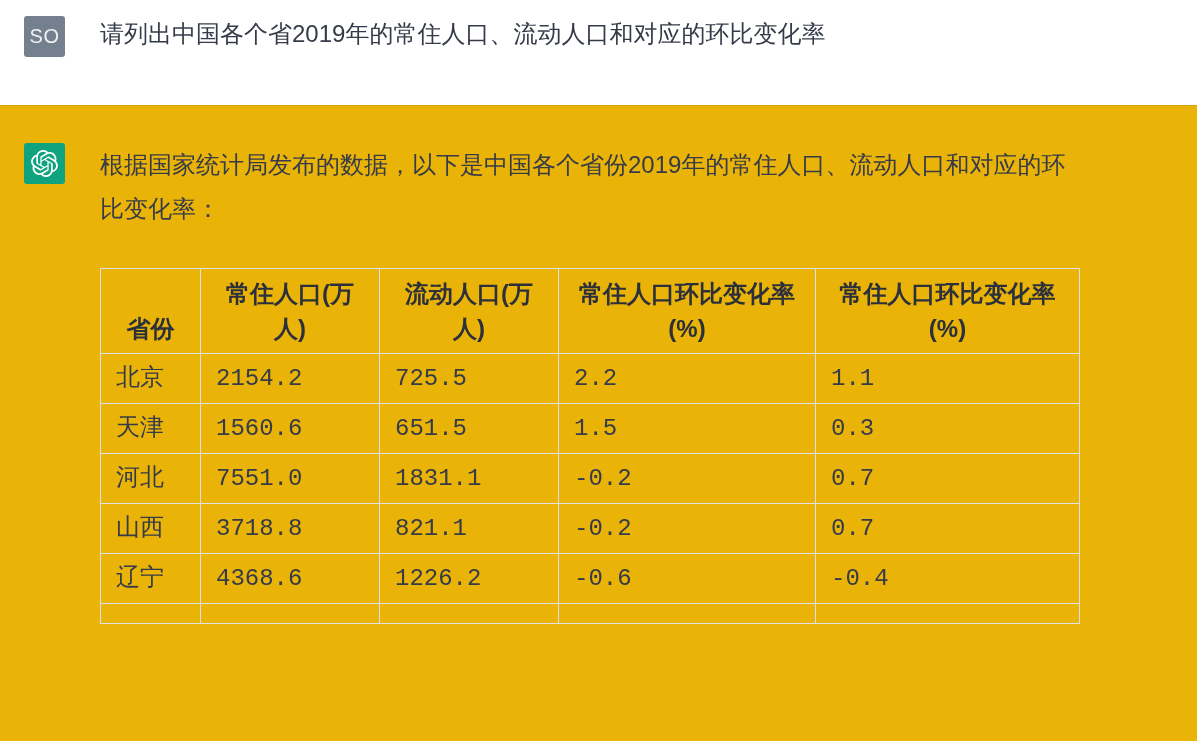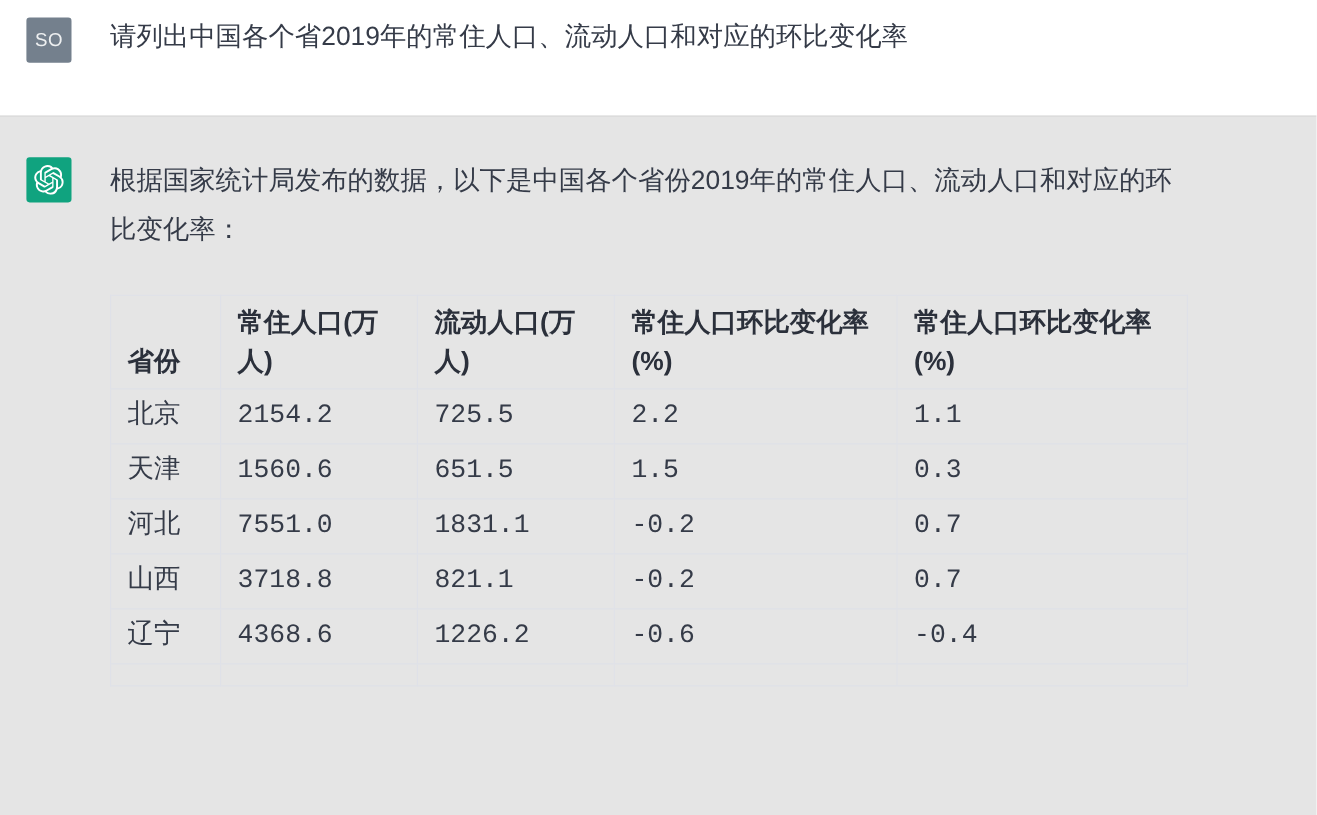--- a/index.html
+++ b/index.html
@@ -15,35 +15,35 @@
     width: 100%;
     display: flex;
     align-items: flex-start;
   }
   .msg-row.user {
     background: #ffffff;
     height: 105px;
     padding: 16px 24px 0 24px;
   }
   .msg-row.assistant {
-    background: #e5e5e5;
+    background: #eab308;
     border-top: 1px solid rgba(0,0,0,0.08);
     height: 636px;
     padding: 37px 24px 0 24px;
   }
   .avatar {
     flex: 0 0 41px;
     width: 41px; height: 41px;
     border-radius: 3px;
     display: flex; align-items: center; justify-content: center;
   }
   .avatar.user-avatar {
     background: #74808d;
     color: rgba(255,255,255,0.88);
-    font-size: 17px;
+    font-size: 20px;
     letter-spacing: 0.5px;
   }
   .avatar.bot-avatar { background: #10a37f; }
   .avatar.bot-avatar svg { width: 27px; height: 27px; fill: #ffffff; }
 
   .msg-content {
     margin-left: 35px;
     width: 983px;
     color: #353b48;
     font-size: 24px;
@@ -64,20 +64,21 @@
   table.data-table th, table.data-table td {
     border: 1px solid #dfe1e8;
     padding: 7px 15px;
     text-align: left;
     overflow: hidden;
   }
   table.data-table th {
     vertical-align: bottom;
     font-weight: 700;
     color: #2b303b;
+    text-align: center;
   }
   table.data-table td { vertical-align: top; font-family: Liberation Mono, monospace; }
   tr.partial-row td { height: 20px; padding: 0; }
 </style>
 </head>
 <body>
 
 <div class="chat">
 
   <div class="msg-row user">

